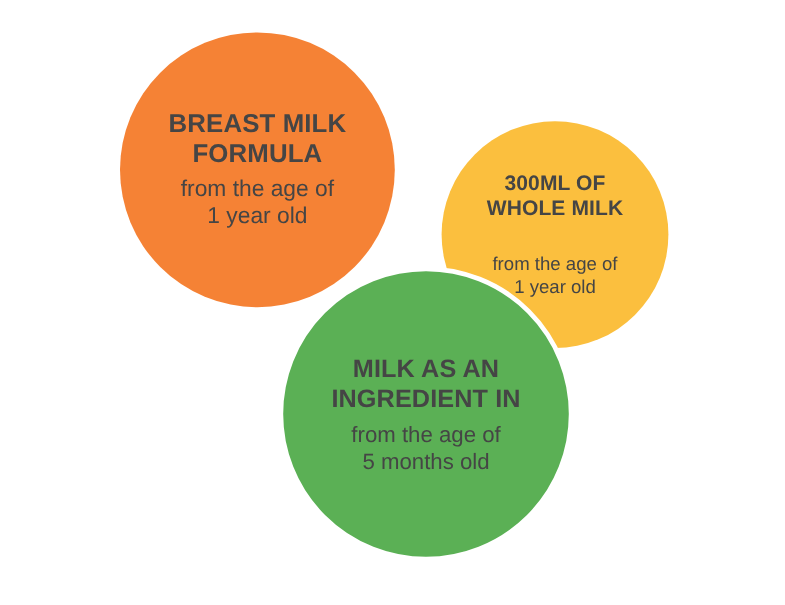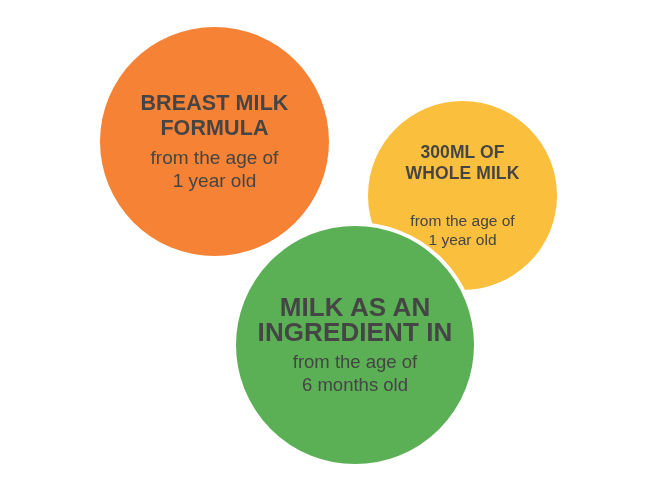--- a/index.html
+++ b/index.html
@@ -85,21 +85,21 @@
   #bubble-milk-ingredient {
     left: 232px;
     top: 222px;
     width: 246px;
     height: 246px;
     background: #5BB055;
     border: 4px solid #ffffff;
     z-index: 3;
   }
   #bubble-milk-ingredient .heading {
-    font-size: 26px;
+    font-size: 21px;
     line-height: 25px;
   }
   #bubble-milk-ingredient .subtitle {
     font-size: 18.5px;
     line-height: 23px;
     margin-top: 5px;
   }
 </style>
 </head>
 <body>
@@ -128,17 +128,17 @@
     </div>
   </div>
 
   <div class="bubble" id="bubble-milk-ingredient">
     <div class="heading">
       <span class="heading-line">MILK AS AN</span>
       <span class="heading-line">INGREDIENT IN</span>
     </div>
     <div class="subtitle">
       <span class="subtitle-line">from the age of</span>
-      <span class="subtitle-line">6 months old</span>
+      <span class="subtitle-line">5 months old</span>
     </div>
   </div>
 
 </div>
 
 </body></html>

